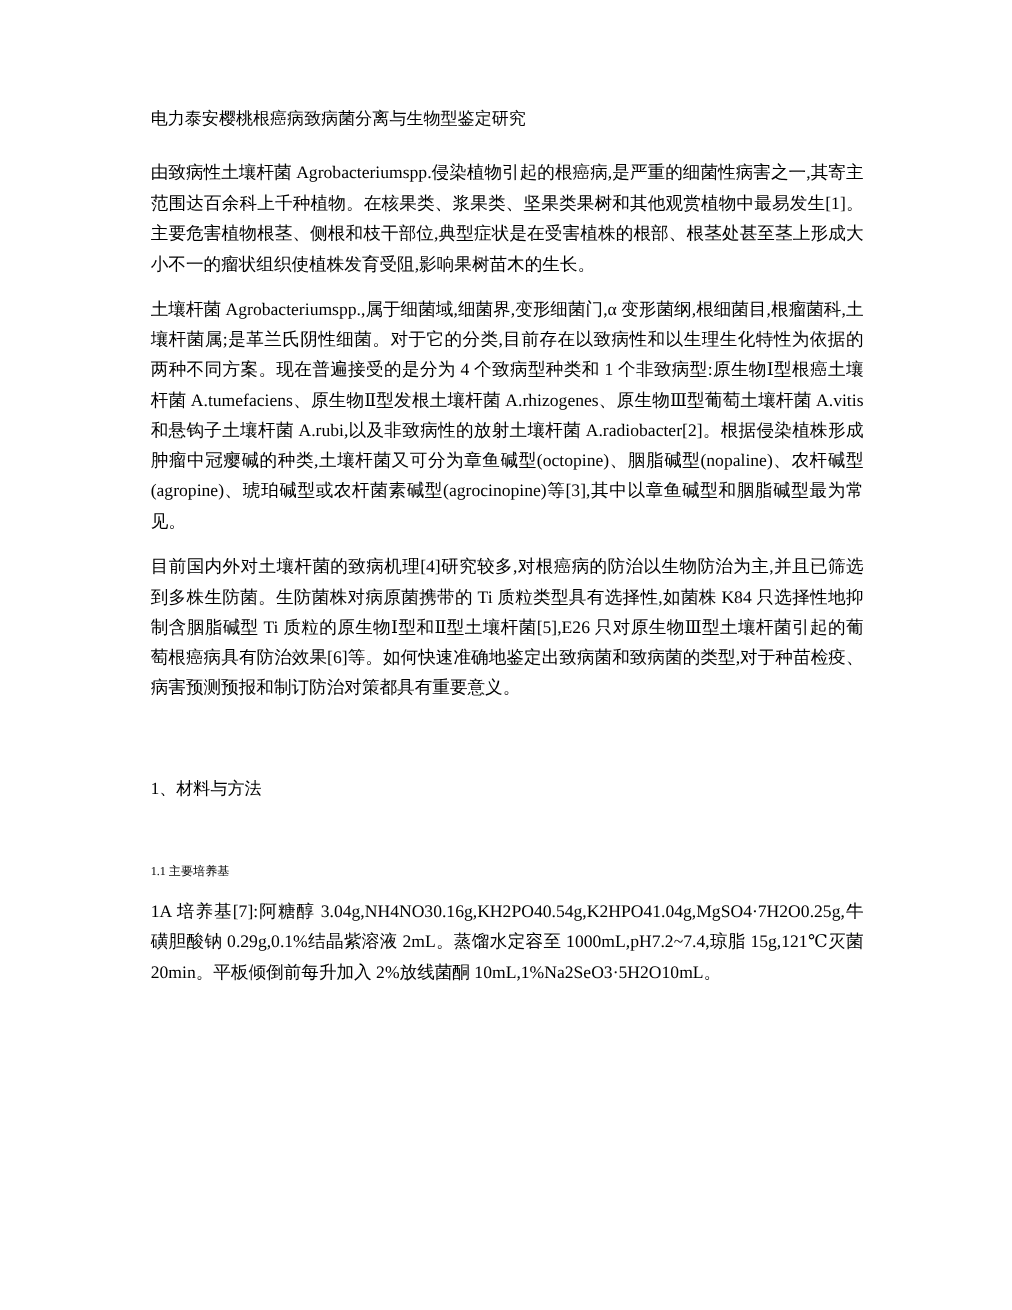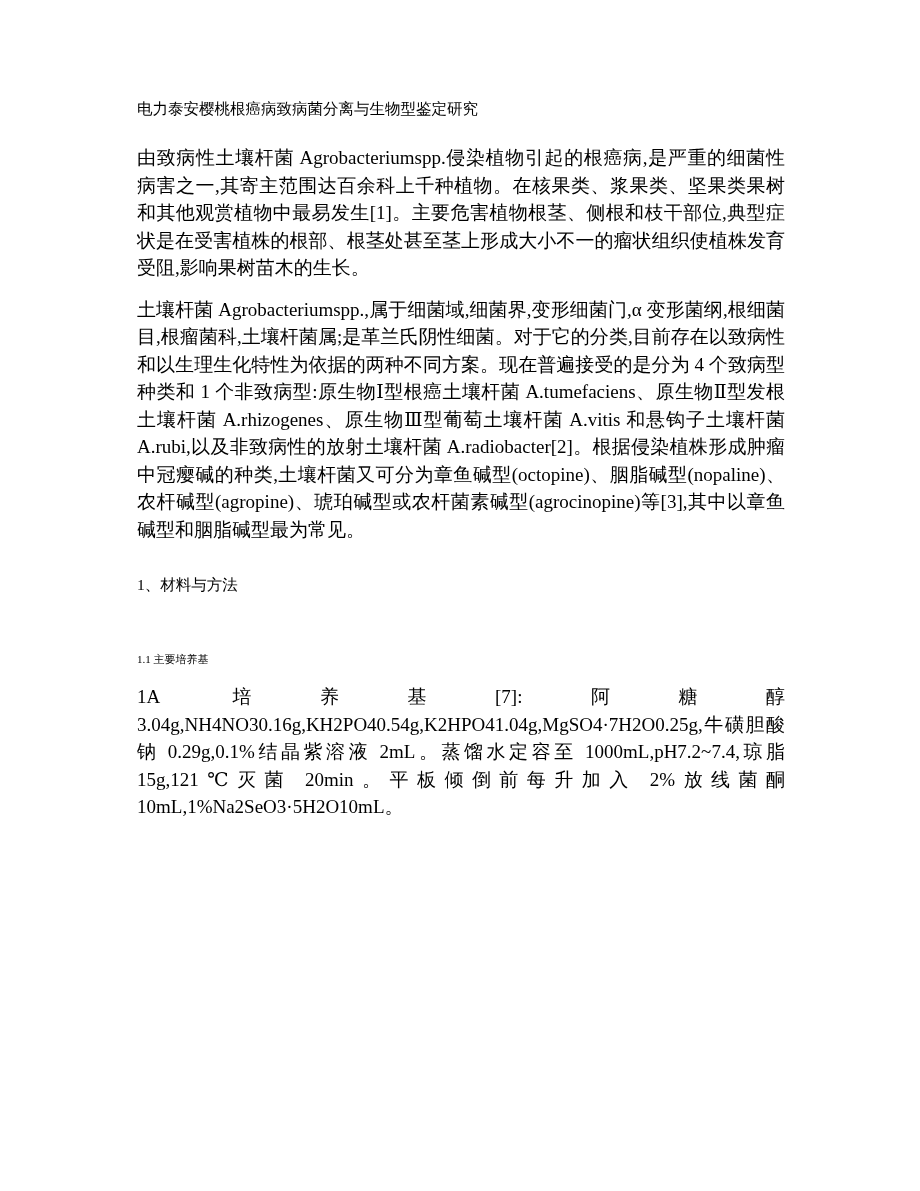--- a/index.html
+++ b/index.html
@@ -23,31 +23,31 @@
   }
   p { margin: 0; }
   .doc-title {
     font-size: 15.5px;
     line-height: 27px;
     font-weight: normal;
     margin-bottom: 22px;
     text-align: left;
   }
   .para {
-    font-size: 19px;
+    font-size: 16px;
     line-height: 27.5px;
     text-align: justify;
     overflow-wrap: break-word;
     margin-bottom: 14px;
   }
   .section-heading {
     font-size: 15.5px;
     line-height: 27px;
     font-weight: normal;
-    margin-top: 28px;
+    margin-top: 64px;
     margin-bottom: 0;
   }
   .subsection-heading {
     font-size: 11px;
     line-height: 27px;
     font-weight: normal;
     margin-top: 48px;
     margin-bottom: 10px;
   }
 </style>
@@ -55,20 +55,21 @@
 <body>
 
 <div class="doc-page">
 
   <p class="doc-title">电力泰安樱桃根癌病致病菌分离与生物型鉴定研究</p>
 
   <p class="para">由致病性土壤杆菌 Agrobacteriumspp.侵染植物引起的根癌病,是严重的细菌性病害之一,其寄主范围达百余科上千种植物。在核果类、浆果类、坚果类果树和其他观赏植物中最易发生[1]。主要危害植物根茎、侧根和枝干部位,典型症状是在受害植株的根部、根茎处甚至茎上形成大小不一的瘤状组织使植株发育受阻,影响果树苗木的生长。</p>
 
   <p class="para">土壤杆菌 Agrobacteriumspp.,属于细菌域,细菌界,变形细菌门,α 变形菌纲,根细菌目,根瘤菌科,土壤杆菌属;是革兰氏阴性细菌。对于它的分类,目前存在以致病性和以生理生化特性为依据的两种不同方案。现在普遍接受的是分为 4 个致病型种类和 1 个非致病型:原生物Ⅰ型根癌土壤杆菌 A.tumefaciens、原生物Ⅱ型发根土壤杆菌 A.rhizogenes、原生物Ⅲ型葡萄土壤杆菌 A.vitis 和悬钩子土壤杆菌 A.rubi,以及非致病性的放射土壤杆菌 A.radiobacter[2]。根据侵染植株形成肿瘤中冠瘿碱的种类,土壤杆菌又可分为章鱼碱型(octopine)、胭脂碱型(nopaline)、农杆碱型(agropine)、琥珀碱型或农杆菌素碱型(agrocinopine)等[3],其中以章鱼碱型和胭脂碱型最为常见。</p>
 
+  <p class="para">目前国内外对土壤杆菌的致病机理[4]研究较多,对根癌病的防治以生物防治为主,并且已筛选到多株生防菌。生防菌株对病原菌携带的 Ti 质粒类型具有选择性,如菌株 K84 只选择性地抑制含胭脂碱型 Ti 质粒的原生物Ⅰ型和Ⅱ型土壤杆菌[5],E26 只对原生物Ⅲ型土壤杆菌引起的葡萄根癌病具有防治效果[6]等。如何快速准确地鉴定出致病菌和致病菌的类型,对于种苗检疫、病害预测预报和制订防治对策都具有重要意义。</p>
 
 
   <p class="section-heading">1、材料与方法</p>
 
   <p class="subsection-heading">1.1 主要培养基</p>
 
 
   <p class="para">1A 培养基[7]:阿糖醇 3.04g,NH4NO30.16g,KH2PO40.54g,K2HPO41.04g,MgSO4·7H2O0.25g,牛磺胆酸钠 0.29g,0.1%结晶紫溶液 2mL。蒸馏水定容至 1000mL,pH7.2~7.4,琼脂 15g,121℃灭菌 20min。平板倾倒前每升加入 2%放线菌酮 10mL,1%Na2SeO3·5H2O10mL。</p>
 
 </div>

